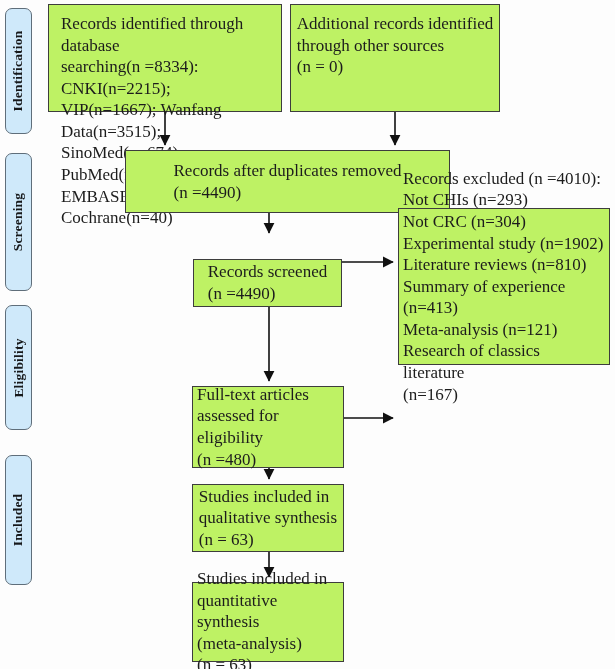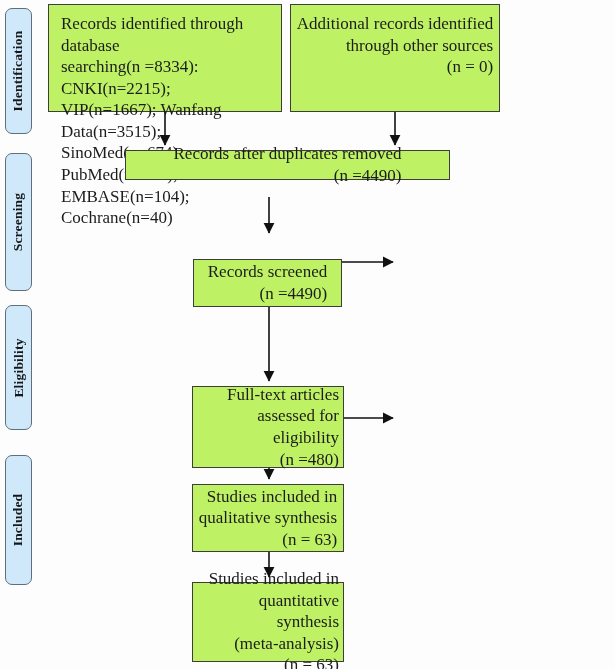--- a/index.html
+++ b/index.html
@@ -55,30 +55,30 @@
     box-sizing: border-box;
     display: flex;
     align-items: center;
     justify-content: center;
     color: #1c1c1c;
     font-size: 17px;
     line-height: 1.27;
   }
   .fbox .btext {
     white-space: pre-line;
-    text-align: right;
+    text-align: left;
     padding: 2px 4px;
   }
   .fbox-db { left: 48px; top: 4px; width: 234px; height: 108px;
              align-items: flex-start; justify-content: flex-start; }
   .fbox-db .btext { text-align: left; padding: 8px 6px 0 12px; }
   .fbox-other { left: 290px; top: 4px; width: 210px; height: 108px;
                 align-items: flex-start; }
   .fbox-other .btext { padding-top: 8px; }
-  .fbox-dedup    { left: 125px; top: 150px; width: 325px; height: 30px; }
+  .fbox-dedup    { left: 125px; top: 150px; width: 325px; height: 63px; }
   .fbox-screened { left: 193px; top: 238px; width: 149px; height: 48px; margin-top: 21px; }
   .fbox-excl1    { left: 398px; top: 208px; width: 212px; height: 157px; }
   .fbox-fulltext { left: 192px; top: 386px; width: 152px; height: 82px; }
   .fbox-excl2    { left: 398px; top: 384px; width: 212px; height: 153px; }
   .fbox-qual     { left: 192px; top: 484px; width: 152px; height: 68px; }
   .fbox-quant    { left: 192px; top: 582px; width: 152px; height: 80px; }
 </style>
 </head>
 <body>
 
@@ -133,20 +133,31 @@
   <div class="fbox fbox-dedup">
     <span class="btext">Records after duplicates removed
 (n =4490)</span>
   </div>
 
   <div class="fbox fbox-screened">
     <span class="btext">Records screened
 (n =4490)</span>
   </div>
 
+  <div class="fbox fbox-excl1">
+    <span class="btext">Records excluded (n =4010):
+Not CHIs (n=293)
+Not CRC (n=304)
+Experimental study (n=1902)
+Literature reviews (n=810)
+Summary of experience (n=413)
+Meta-analysis (n=121)
+Research of classics literature
+(n=167)</span>
+  </div>
 
   <div class="fbox fbox-fulltext">
     <span class="btext">Full-text articles
 assessed for eligibility
 (n =480)</span>
   </div>
 
 
   <div class="fbox fbox-qual">
     <span class="btext">Studies included in

